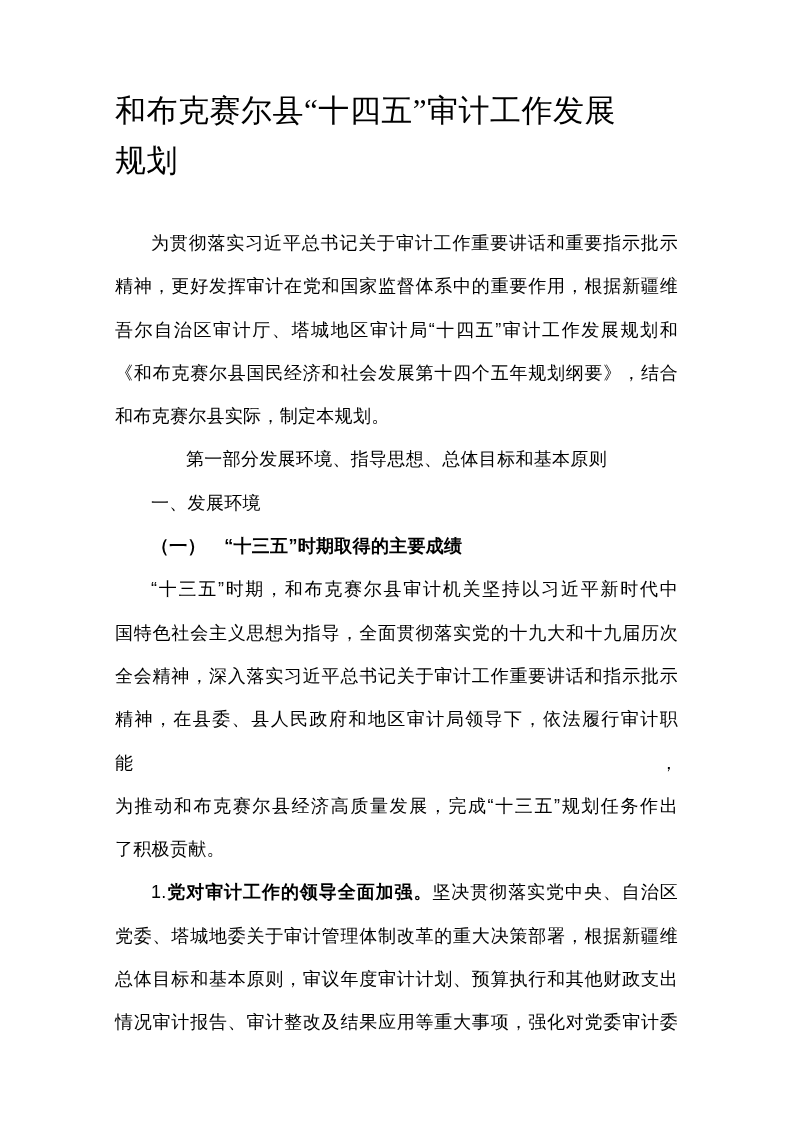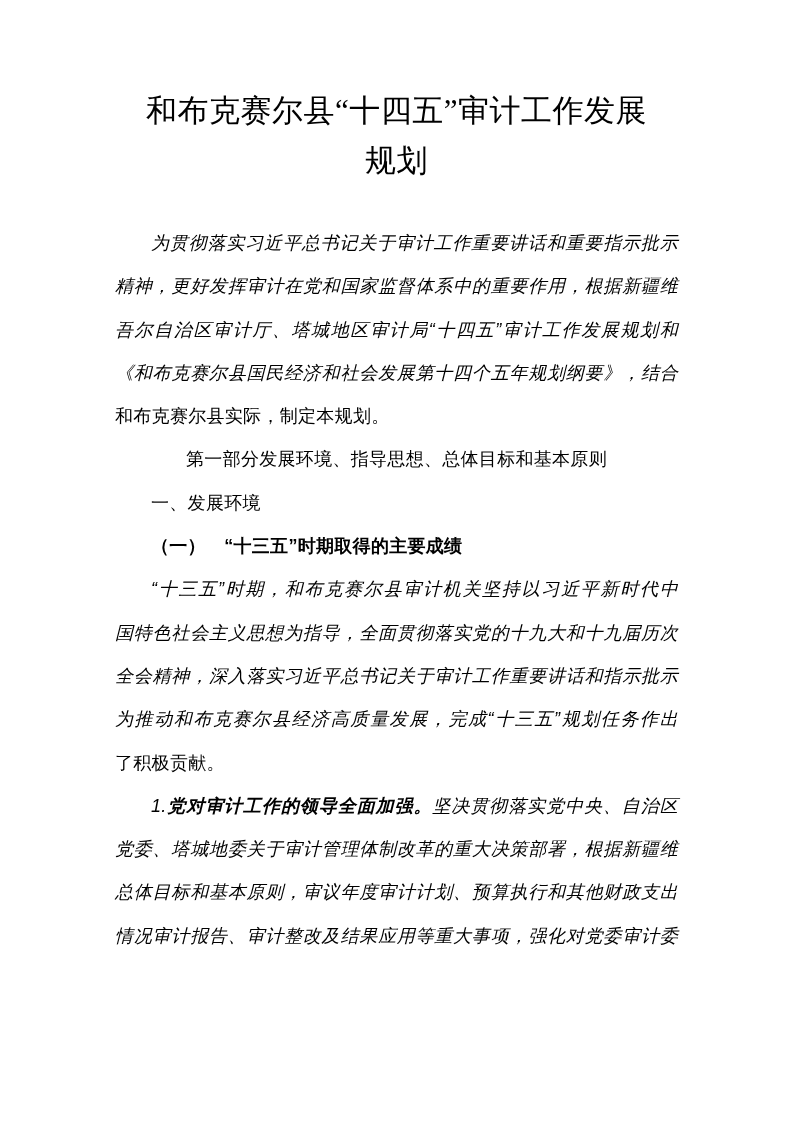--- a/index.html
+++ b/index.html
@@ -16,33 +16,33 @@
     left: 115px;
     top: 0;
     width: 563px;
   }
   .title {
     margin: 86px 0 0 0;
     font-family: "Liberation Serif", "DejaVu Serif", serif;
     font-weight: 400;
     font-size: 31px;
     line-height: 50px;
-    text-align: center;
+    text-align: left;
     letter-spacing: 0.5px;
   }
   .title .tl { display: block; }
   .body {
     margin-top: 36px;
     font-family: "Liberation Sans", "DejaVu Sans", sans-serif;
     font-size: 18px;
     line-height: 43.3px;
     letter-spacing: 0.3px;
   }
   .ln { min-height: 43.3px; }
-  .j { text-align: justify; text-align-last: justify; font-style: italic; }
+  .j { text-align: justify; text-align-last: justify; }
   .l { text-align: center; text-align-last: left; }
   .ind { text-indent: 2em; }
   .center { text-align: right; text-align-last: center; }
   .b { font-weight: 700; }
 </style>
 </head>
 <body>
 
 <div class="page">
   <div class="content">
@@ -65,20 +65,21 @@
       <div class="ln center">第一部分发展环境、指导思想、总体目标和基本原则</div>
 
       <div class="ln l ind">一、发展环境</div>
 
       <div class="ln l ind b">（一）　“十三五”时期取得的主要成绩</div>
 
       <div>
         <div class="ln j ind">“十三五”时期，和布克赛尔县审计机关坚持以习近平新时代中</div>
         <div class="ln j">国特色社会主义思想为指导，全面贯彻落实党的十九大和十九届历次</div>
         <div class="ln j">全会精神，深入落实习近平总书记关于审计工作重要讲话和指示批示</div>
+        <div class="ln j">精神，在县委、县人民政府和地区审计局领导下，依法履行审计职能，</div>
         <div class="ln j">为推动和布克赛尔县经济高质量发展，完成“十三五”规划任务作出</div>
         <div class="ln l">了积极贡献。</div>
       </div>
 
       <div>
         <div class="ln j ind">
           <span>1.</span><span class="b">党对审计工作的领导全面加强。</span><span>坚决贯彻落实党中央、自治区</span>
         </div>
         <div class="ln j">党委、塔城地委关于审计管理体制改革的重大决策部署，根据新疆维</div>
         <div class="ln j">总体目标和基本原则，审议年度审计计划、预算执行和其他财政支出</div>

